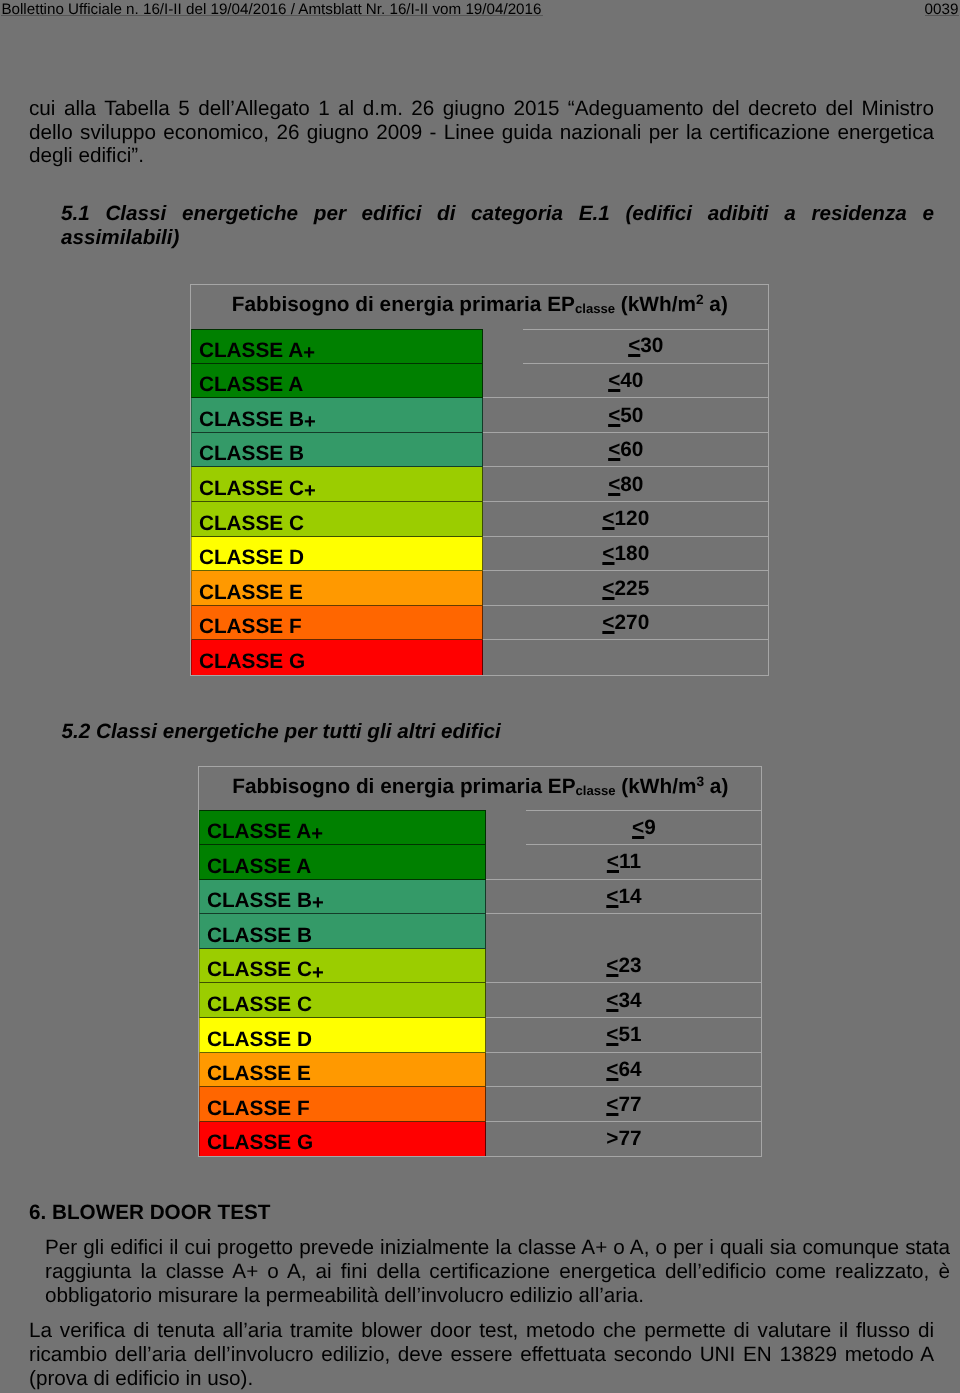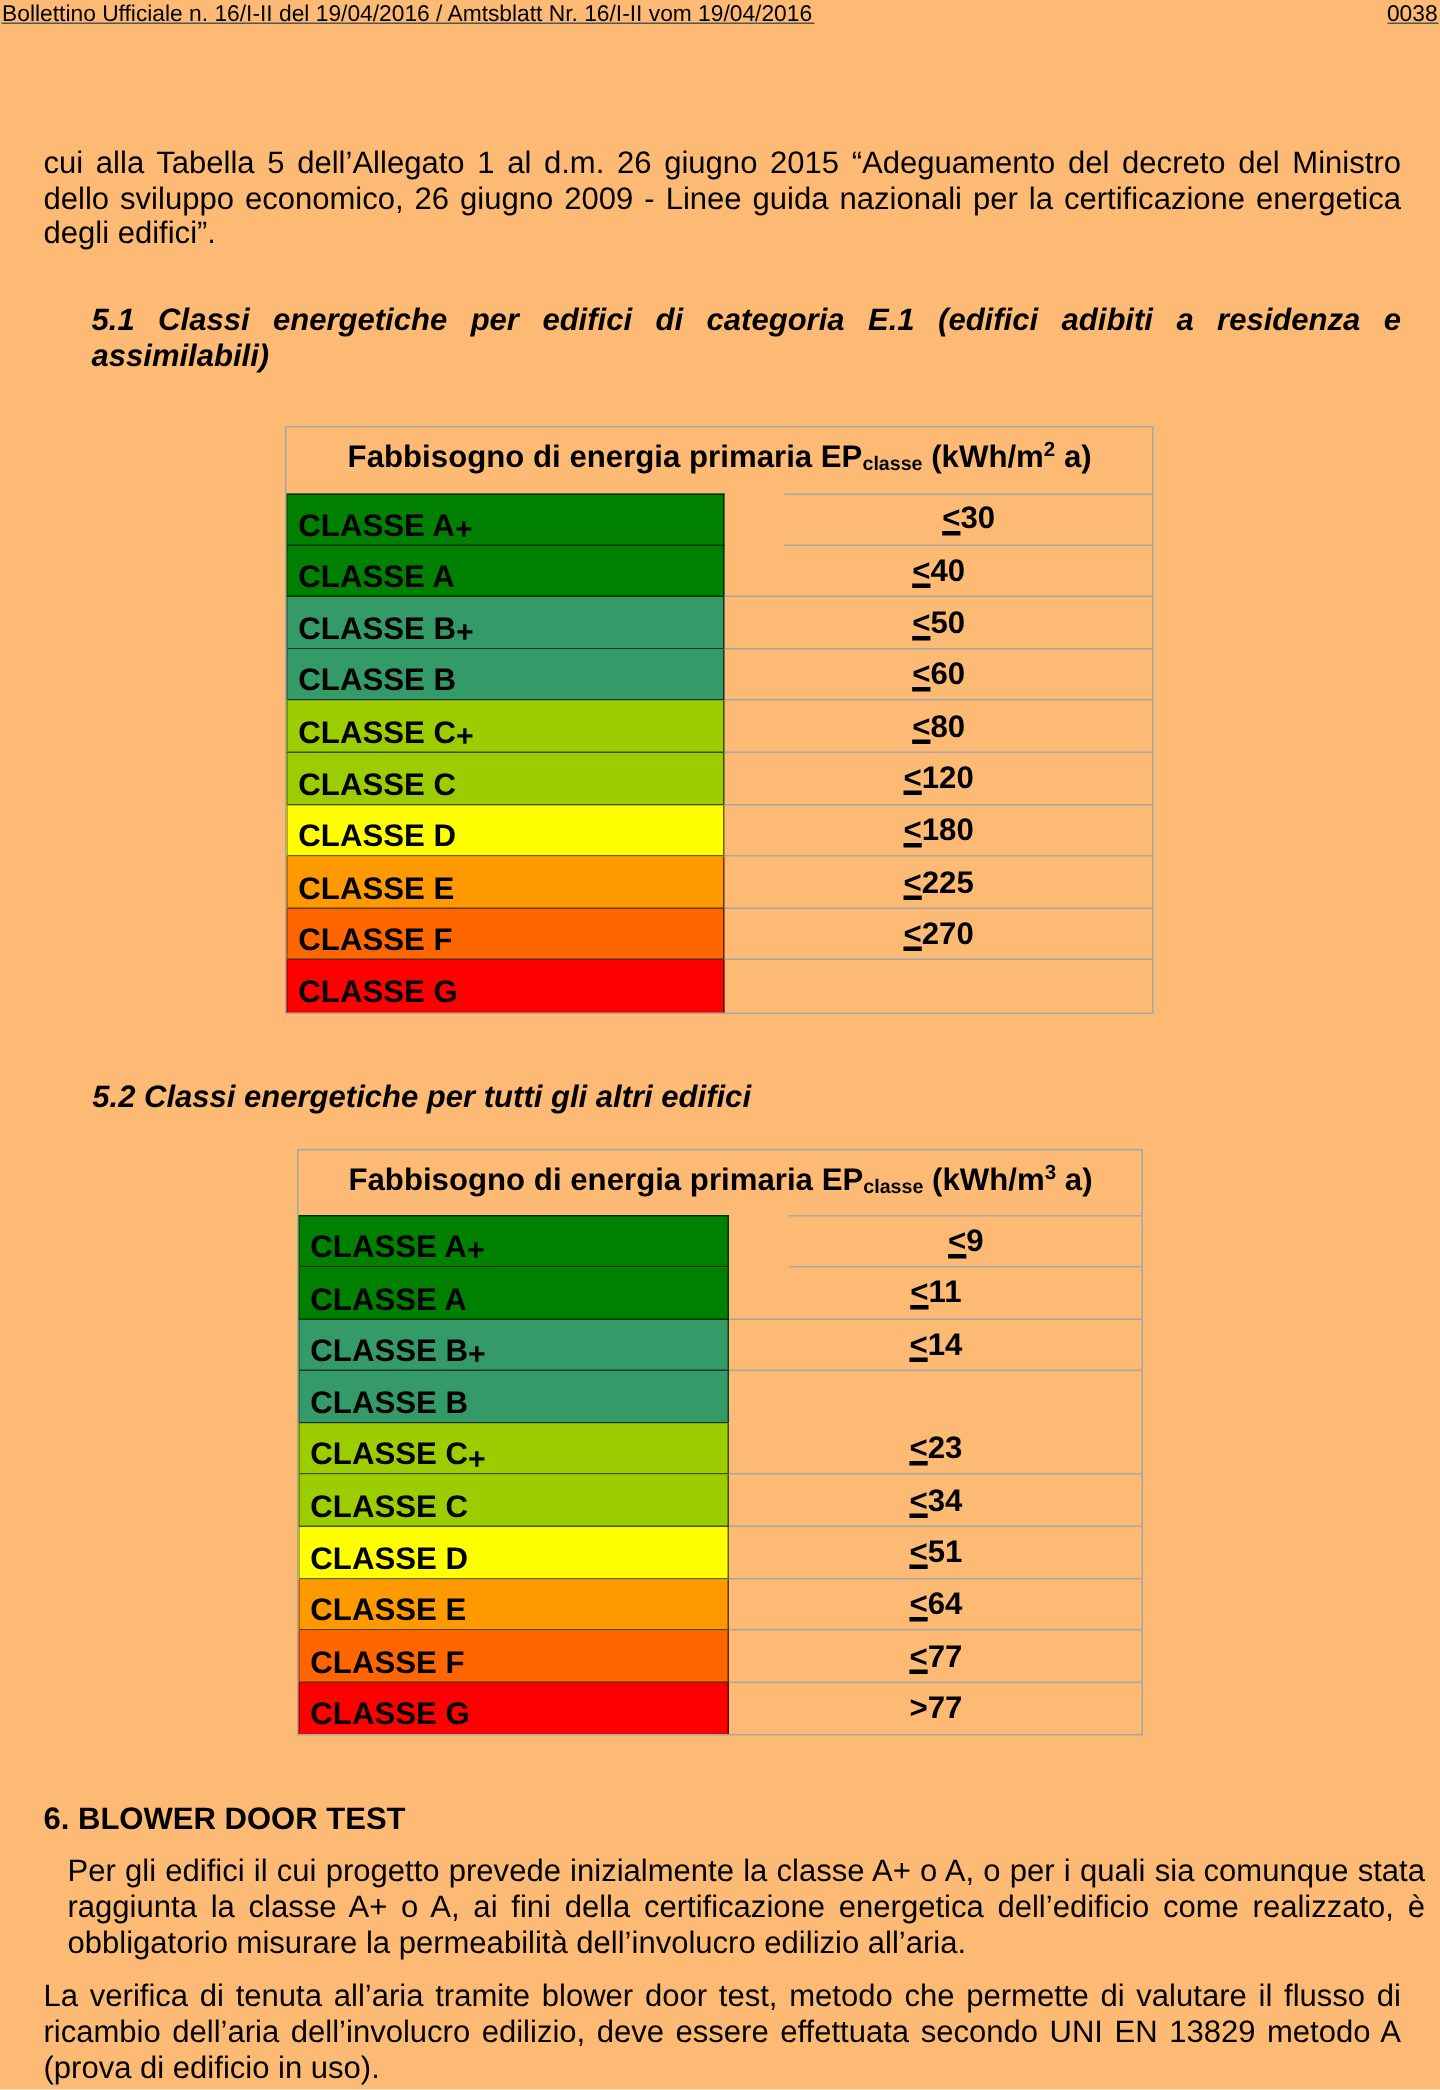--- a/index.html
+++ b/index.html
@@ -3,21 +3,21 @@
 <meta charset="utf-8">
 <style>
   html, body { margin:0; padding:0; background:#fff; }
   body {
     width:960px; height:1393px;
     font-family:"Liberation Sans", sans-serif;
     color:#000;
     -webkit-font-smoothing:antialiased;
     text-rendering:geometricPrecision;
   }
-  .page { position:relative; width:960px; height:1393px; overflow:hidden; background:#fdba74; }
+  .page { position:relative; width:960px; height:1393px; overflow:hidden; background:#737373; }
 
   
   .rh { position:absolute; left:0px; top:0px; width:960px; height:24px; }
   .rh-left { position:absolute; left:1.4px; top:2.9px; font-size:15.2px; white-space:nowrap;
              line-height:13.0px; }
   .rh-right { position:absolute; left:924.6px; top:2.9px; font-size:15.2px;
               line-height:13.0px; }
   .rh-ul1 { position:absolute; left:1.2px; top:15px; width:541.5px; height:1px; background:#555; }
   .rh-ul2 { position:absolute; left:924.6px; top:15px; width:34px; height:1px; background:#555; }
 
@@ -52,21 +52,21 @@
   sub.cl { font-size:0.63em; vertical-align:-0.18em; font-weight:bold; line-height:0; }
   sup.cl { font-size:0.66em; vertical-align:0.52em; font-weight:bold; line-height:0; }
 </style>
 </head>
 <body>
 
 <div class="page">
 
   <div class="rh">
     <div class="rh-left">Bollettino Ufficiale n. 16/I-II del 19/04/2016 /  Amtsblatt Nr. 16/I-II vom 19/04/2016</div>
-    <div class="rh-right">0038</div>
+    <div class="rh-right">0039</div>
     <div class="rh-ul1"></div>
     <div class="rh-ul2"></div>
   </div>
 
   <div class="para" style="left:29px; top:96.9px; width:905px;">cui alla Tabella 5 dell’Allegato 1 al d.m. 26 giugno 2015 “Adeguamento del decreto del Ministro dello sviluppo economico, 26 giugno 2009 - Linee guida nazionali per la certificazione energetica degli edifici”.</div>
 
   <div class="para h" style="left:61px; top:202px; width:873px;">5.1 Classi energetiche per edifici di categoria E.1 (edifici adibiti a residenza e assimilabili)</div>
 
   <div class="etable t1">
     <div class="ehead">

